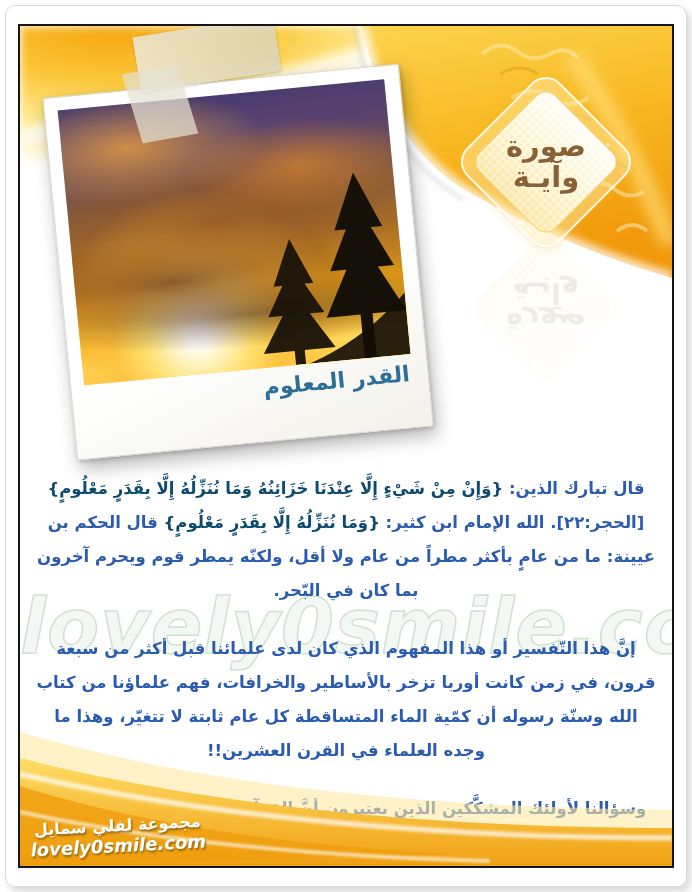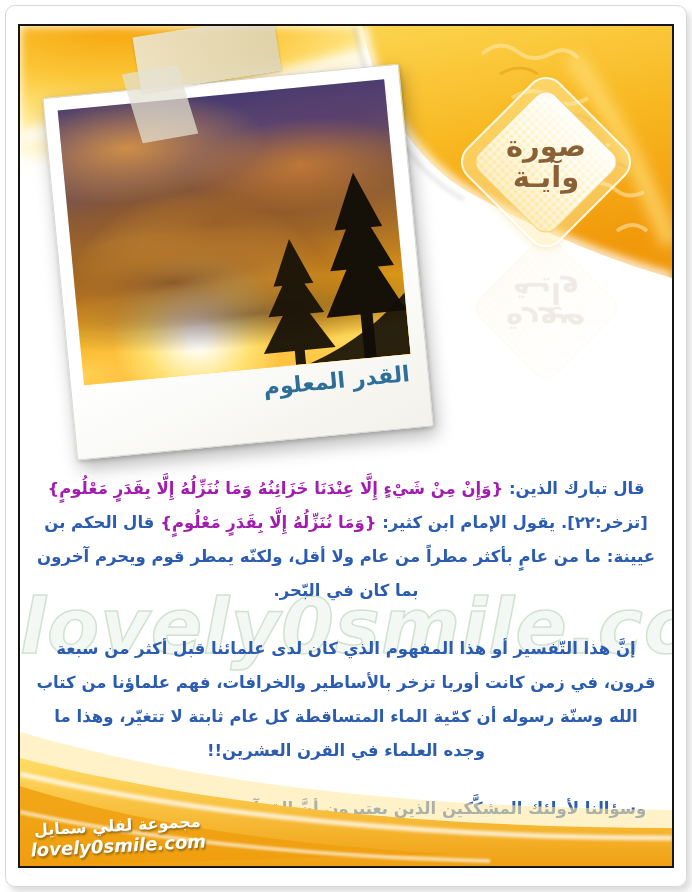--- a/index.html
+++ b/index.html
@@ -62,21 +62,21 @@
   .tape-flap{left:112px;top:42px;width:56px;height:72px;
         background:rgba(229,226,211,0.72);transform:rotate(-17deg) skewY(7deg);}
 
   
   .watermark{position:absolute;left:0;right:0;top:556px;z-index:1;text-align:center;direction:ltr;
         font-size:76px;font-style:italic;font-weight:bold;letter-spacing:1px;white-space:nowrap;
         color:rgba(195,218,195,0.18);-webkit-text-stroke:1.5px rgba(160,196,160,0.45);}
   .article{position:absolute;left:16px;right:16px;top:446px;z-index:2;direction:rtl;
         text-align:center;font-weight:bold;font-size:16.5px;line-height:34px;color:#2b5cb0;}
   .article p{margin:0 0 24px;}
-  .quran{color:#a21caf;}
+  .quran{color:#0c4a6e;}
   .block{display:block;}
 
   
   .logo{position:absolute;left:10px;bottom:10px;z-index:4;transform:rotate(-3deg);
         color:#ffffff;text-shadow:1px 2px 2px rgba(130,95,20,0.85);}
   .logo-ar{font-size:16px;font-weight:bold;direction:rtl;text-align:center;}
   .logo-en{font-size:18px;font-weight:bold;font-style:italic;text-align:center;}
 </style>
 </head>
 <body>
@@ -164,21 +164,21 @@
       <div class="caption">القدر المعلوم</div>
     </div>
 
     <div class="tape tape-main"></div>
     <div class="tape tape-flap"></div>
 
     <div class="watermark">lovely0smile.com</div>
 
     <div class="article">
       <p>
-        <span>قال تبارك الذين: </span><span class="quran">{وَإِنْ مِنْ شَيْءٍ إِلَّا عِنْدَنَا خَزَائِنُهُ وَمَا نُنَزِّلُهُ إِلَّا بِقَدَرٍ مَعْلُومٍ}</span><span> [تزخر:٢٢]. يقول الإمام ابن كثير: </span><span class="quran">{وَمَا نُنَزِّلُهُ إِلَّا بِقَدَرٍ مَعْلُومٍ}</span><span> قال الحكم بن عيينة: ما من عامٍ بأكثر مطراً من عام ولا أقل، ولكنّه يمطر قوم ويحرم آخرون بما كان في البّحر.</span>
+        <span>قال تبارك الذين: </span><span class="quran">{وَإِنْ مِنْ شَيْءٍ إِلَّا عِنْدَنَا خَزَائِنُهُ وَمَا نُنَزِّلُهُ إِلَّا بِقَدَرٍ مَعْلُومٍ}</span><span> [الحجر:٢٢]. الله الإمام ابن كثير: </span><span class="quran">{وَمَا نُنَزِّلُهُ إِلَّا بِقَدَرٍ مَعْلُومٍ}</span><span> قال الحكم بن عيينة: ما من عامٍ بأكثر مطراً من عام ولا أقل، ولكنّه يمطر قوم ويحرم آخرون بما كان في البّحر.</span>
       </p>
       <p>إنَّ هذا التّفسير أو هذا المفهوم الذي كان لدى علمائنا قبل أكثر من سبعة قرون، في زمن كانت أوربا تزخر بالأساطير والخرافات، فهم علماؤنا من كتاب الله وسنّة رسوله أن كمّية الماء المتساقطة كل عام ثابتة لا تتغيّر، وهذا ما وجده العلماء في القرن العشرين!!</p>
       <p>
         <span class="block">وسؤالنا لأولئك المشكَّكين الذين يعتبرون أنَّ القرآن كتاب عادي: من أين جاء ابن كثير وهو الذي عاش في القرن السادس الهجري، من أين جاء بهذه المعلومة!!!</span>
 
       </p>
     </div>
 
     <svg class="bottom-swoosh" viewBox="0 0 652 150">
       <defs>

